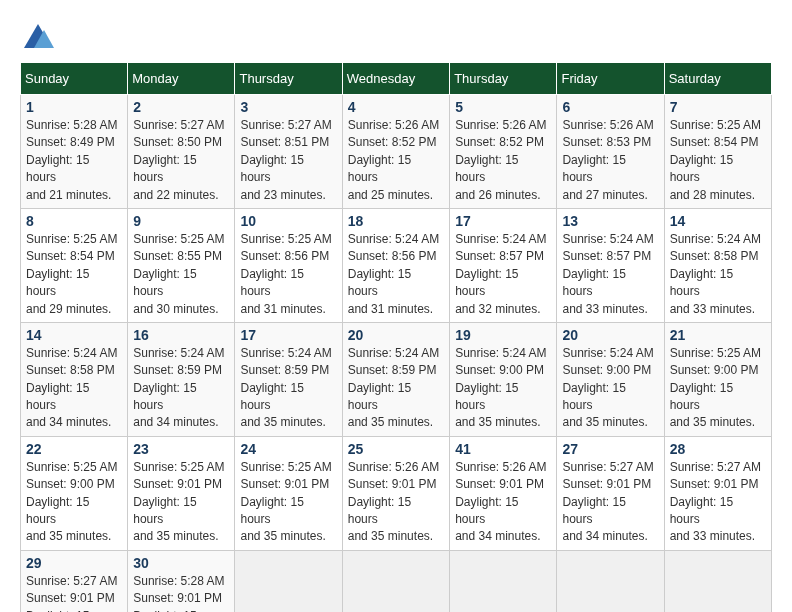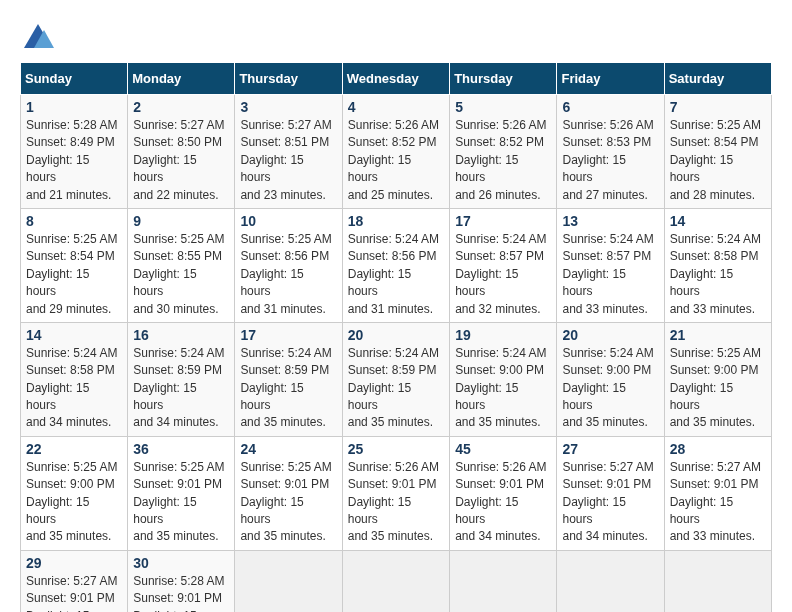--- a/index.html
+++ b/index.html
@@ -43,24 +43,24 @@
     .subtitle {
       font-size: 14px;
       color: #555;
     }
     table {
       width: 100%;
       border-collapse: collapse;
       font-size: 11px;
     }
     thead tr th {
-      background: #0c4a6e;
+      background: #14532d;
       color: #fff;
       font-size: 13px;
-      font-weight: bold;
+      font-weight: normal;
       padding: 8px 4px;
       text-align: left;
       border: 1px solid #fff;
     }
     tbody tr td {
       vertical-align: top;
       border: 1px solid #ccc;
       padding: 4px 5px;
       min-height: 80px;
       background: #fff;
@@ -318,21 +318,21 @@
         <td>
           <span class="day-num">22</span>
 <div class="day-info">
 Sunrise: 5:25 AM<br>
 Sunset: 9:00 PM<br>
 Daylight: 15 hours<br>
 and 35 minutes.
 </div>
         </td>
         <td>
-          <span class="day-num">36</span>
+          <span class="day-num">23</span>
 <div class="day-info">
 Sunrise: 5:25 AM<br>
 Sunset: 9:01 PM<br>
 Daylight: 15 hours<br>
 and 35 minutes.
 </div>
         </td>
         <td>
           <span class="day-num">24</span>
 <div class="day-info">
@@ -345,21 +345,21 @@
         <td>
           <span class="day-num">25</span>
 <div class="day-info">
 Sunrise: 5:26 AM<br>
 Sunset: 9:01 PM<br>
 Daylight: 15 hours<br>
 and 35 minutes.
 </div>
         </td>
         <td>
-          <span class="day-num">45</span>
+          <span class="day-num">41</span>
 <div class="day-info">
 Sunrise: 5:26 AM<br>
 Sunset: 9:01 PM<br>
 Daylight: 15 hours<br>
 and 34 minutes.
 </div>
         </td>
         <td>
           <span class="day-num">27</span>
 <div class="day-info">

